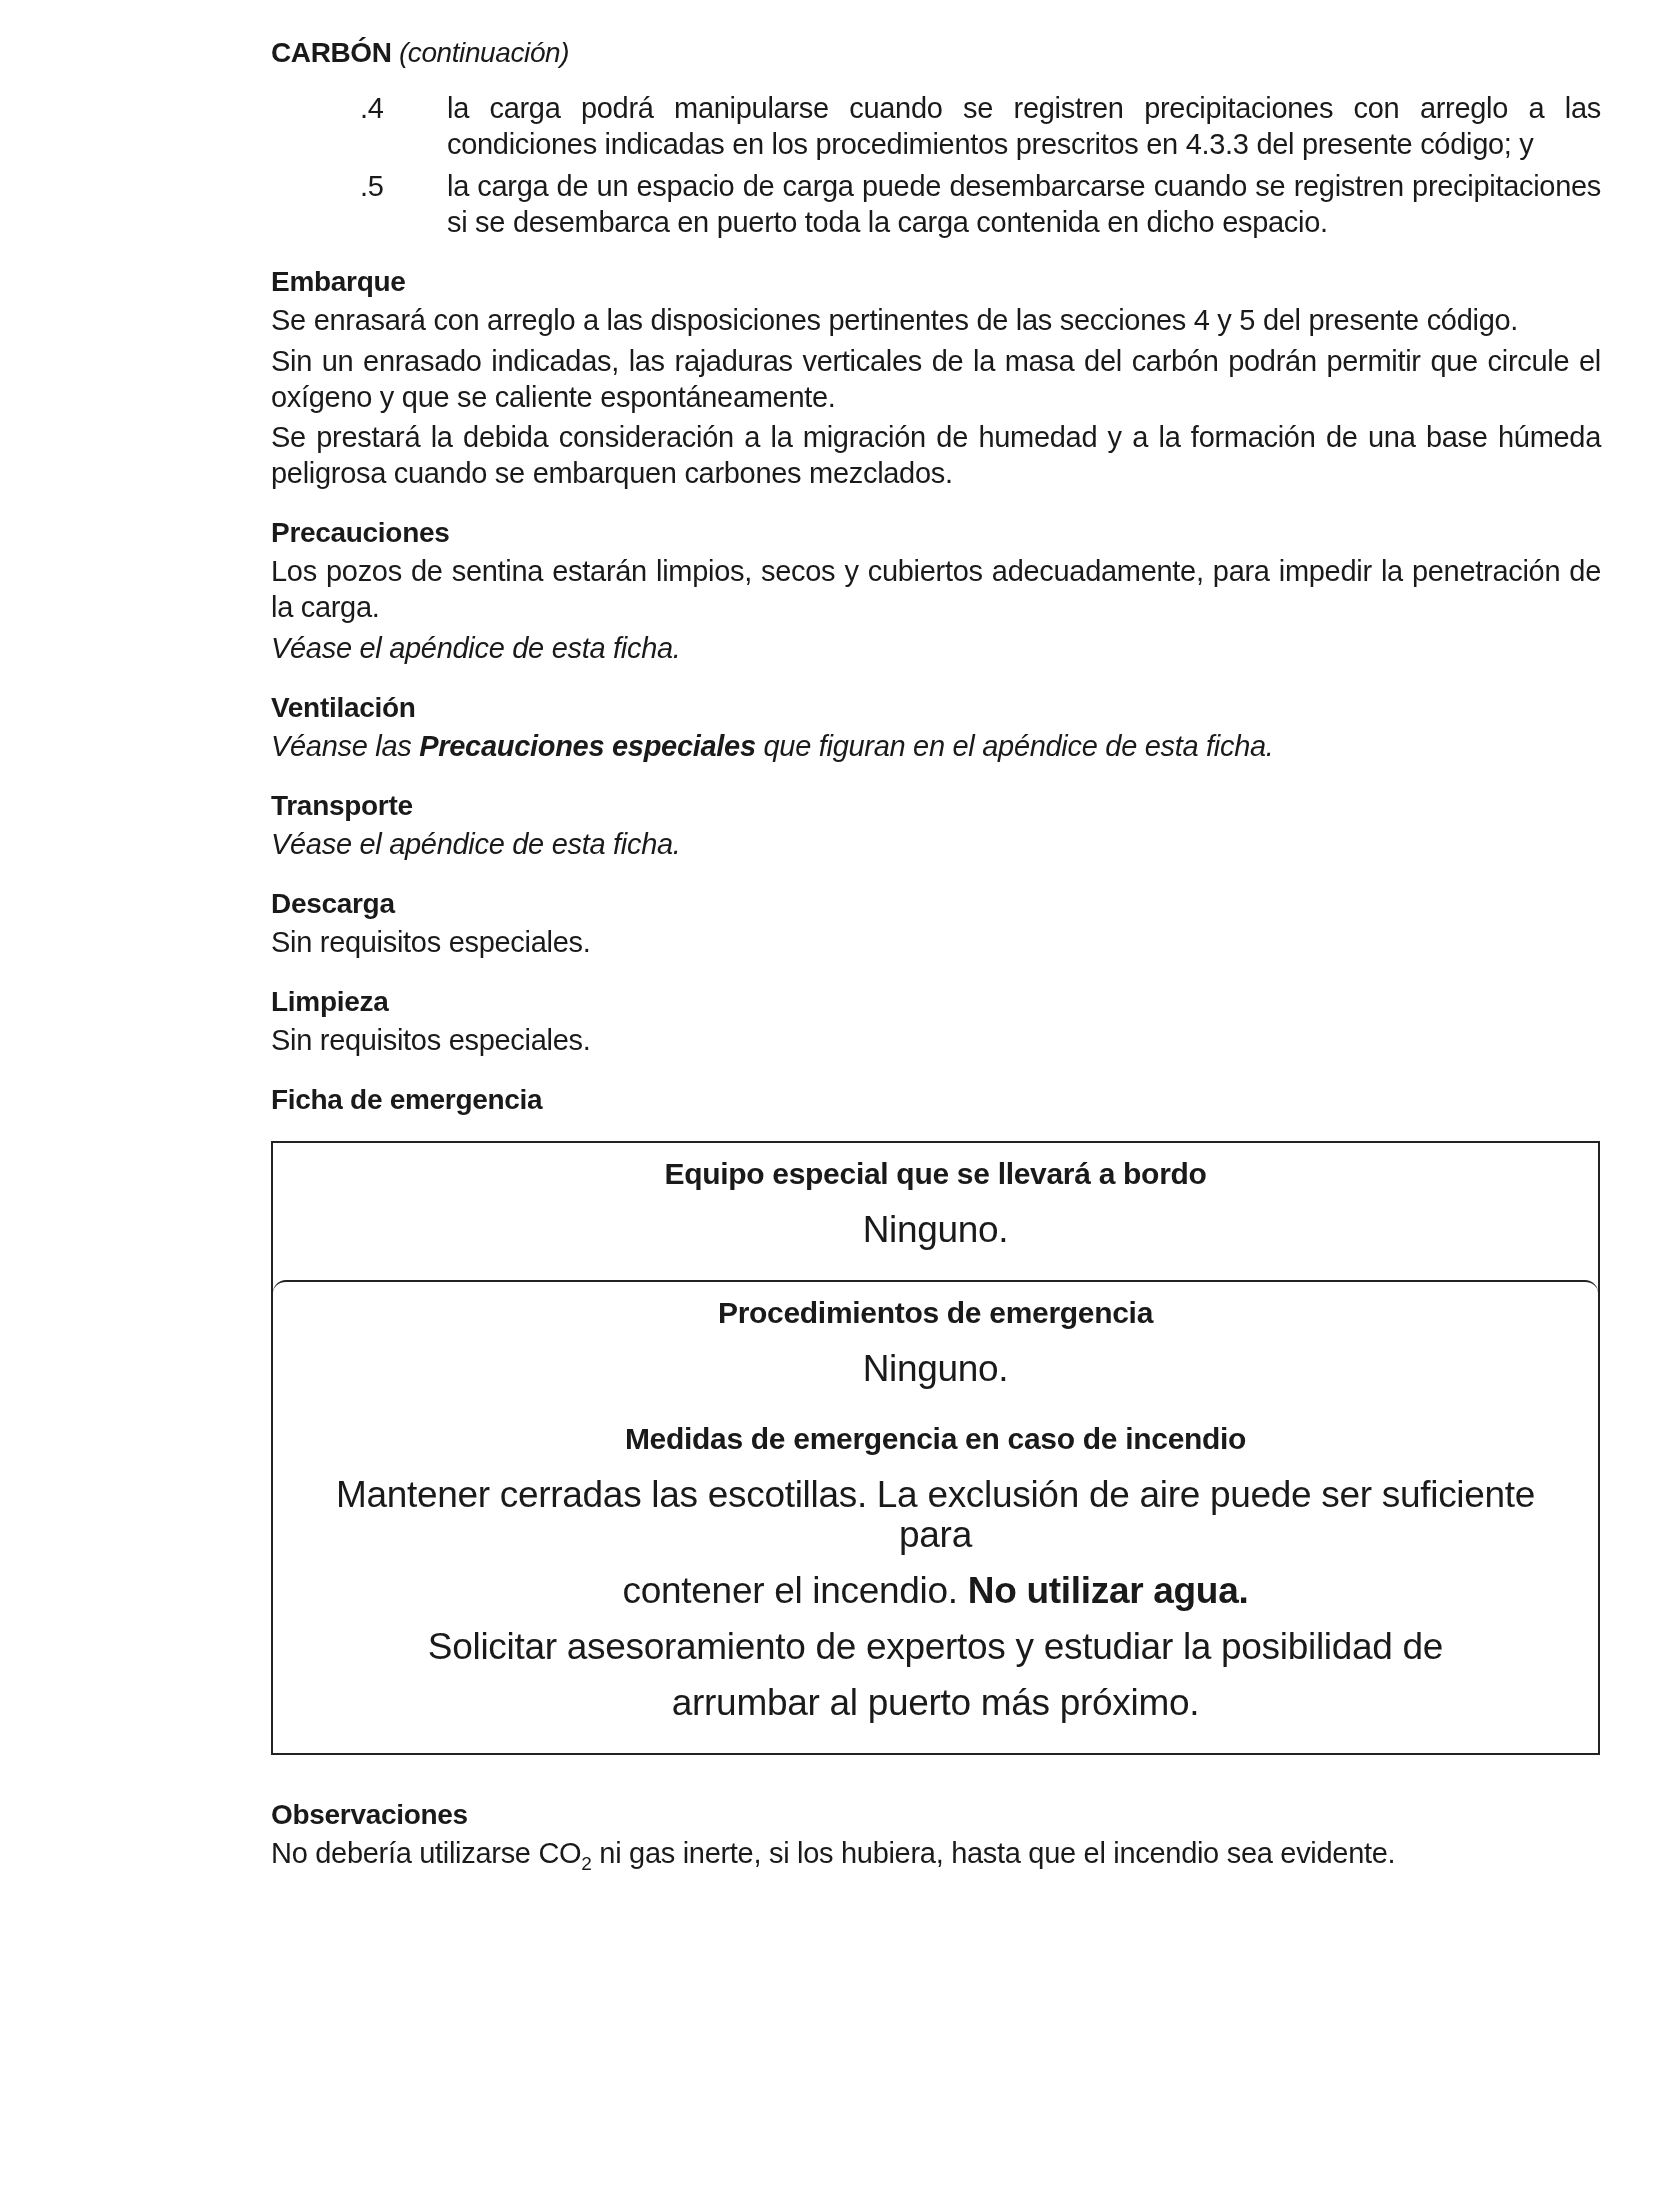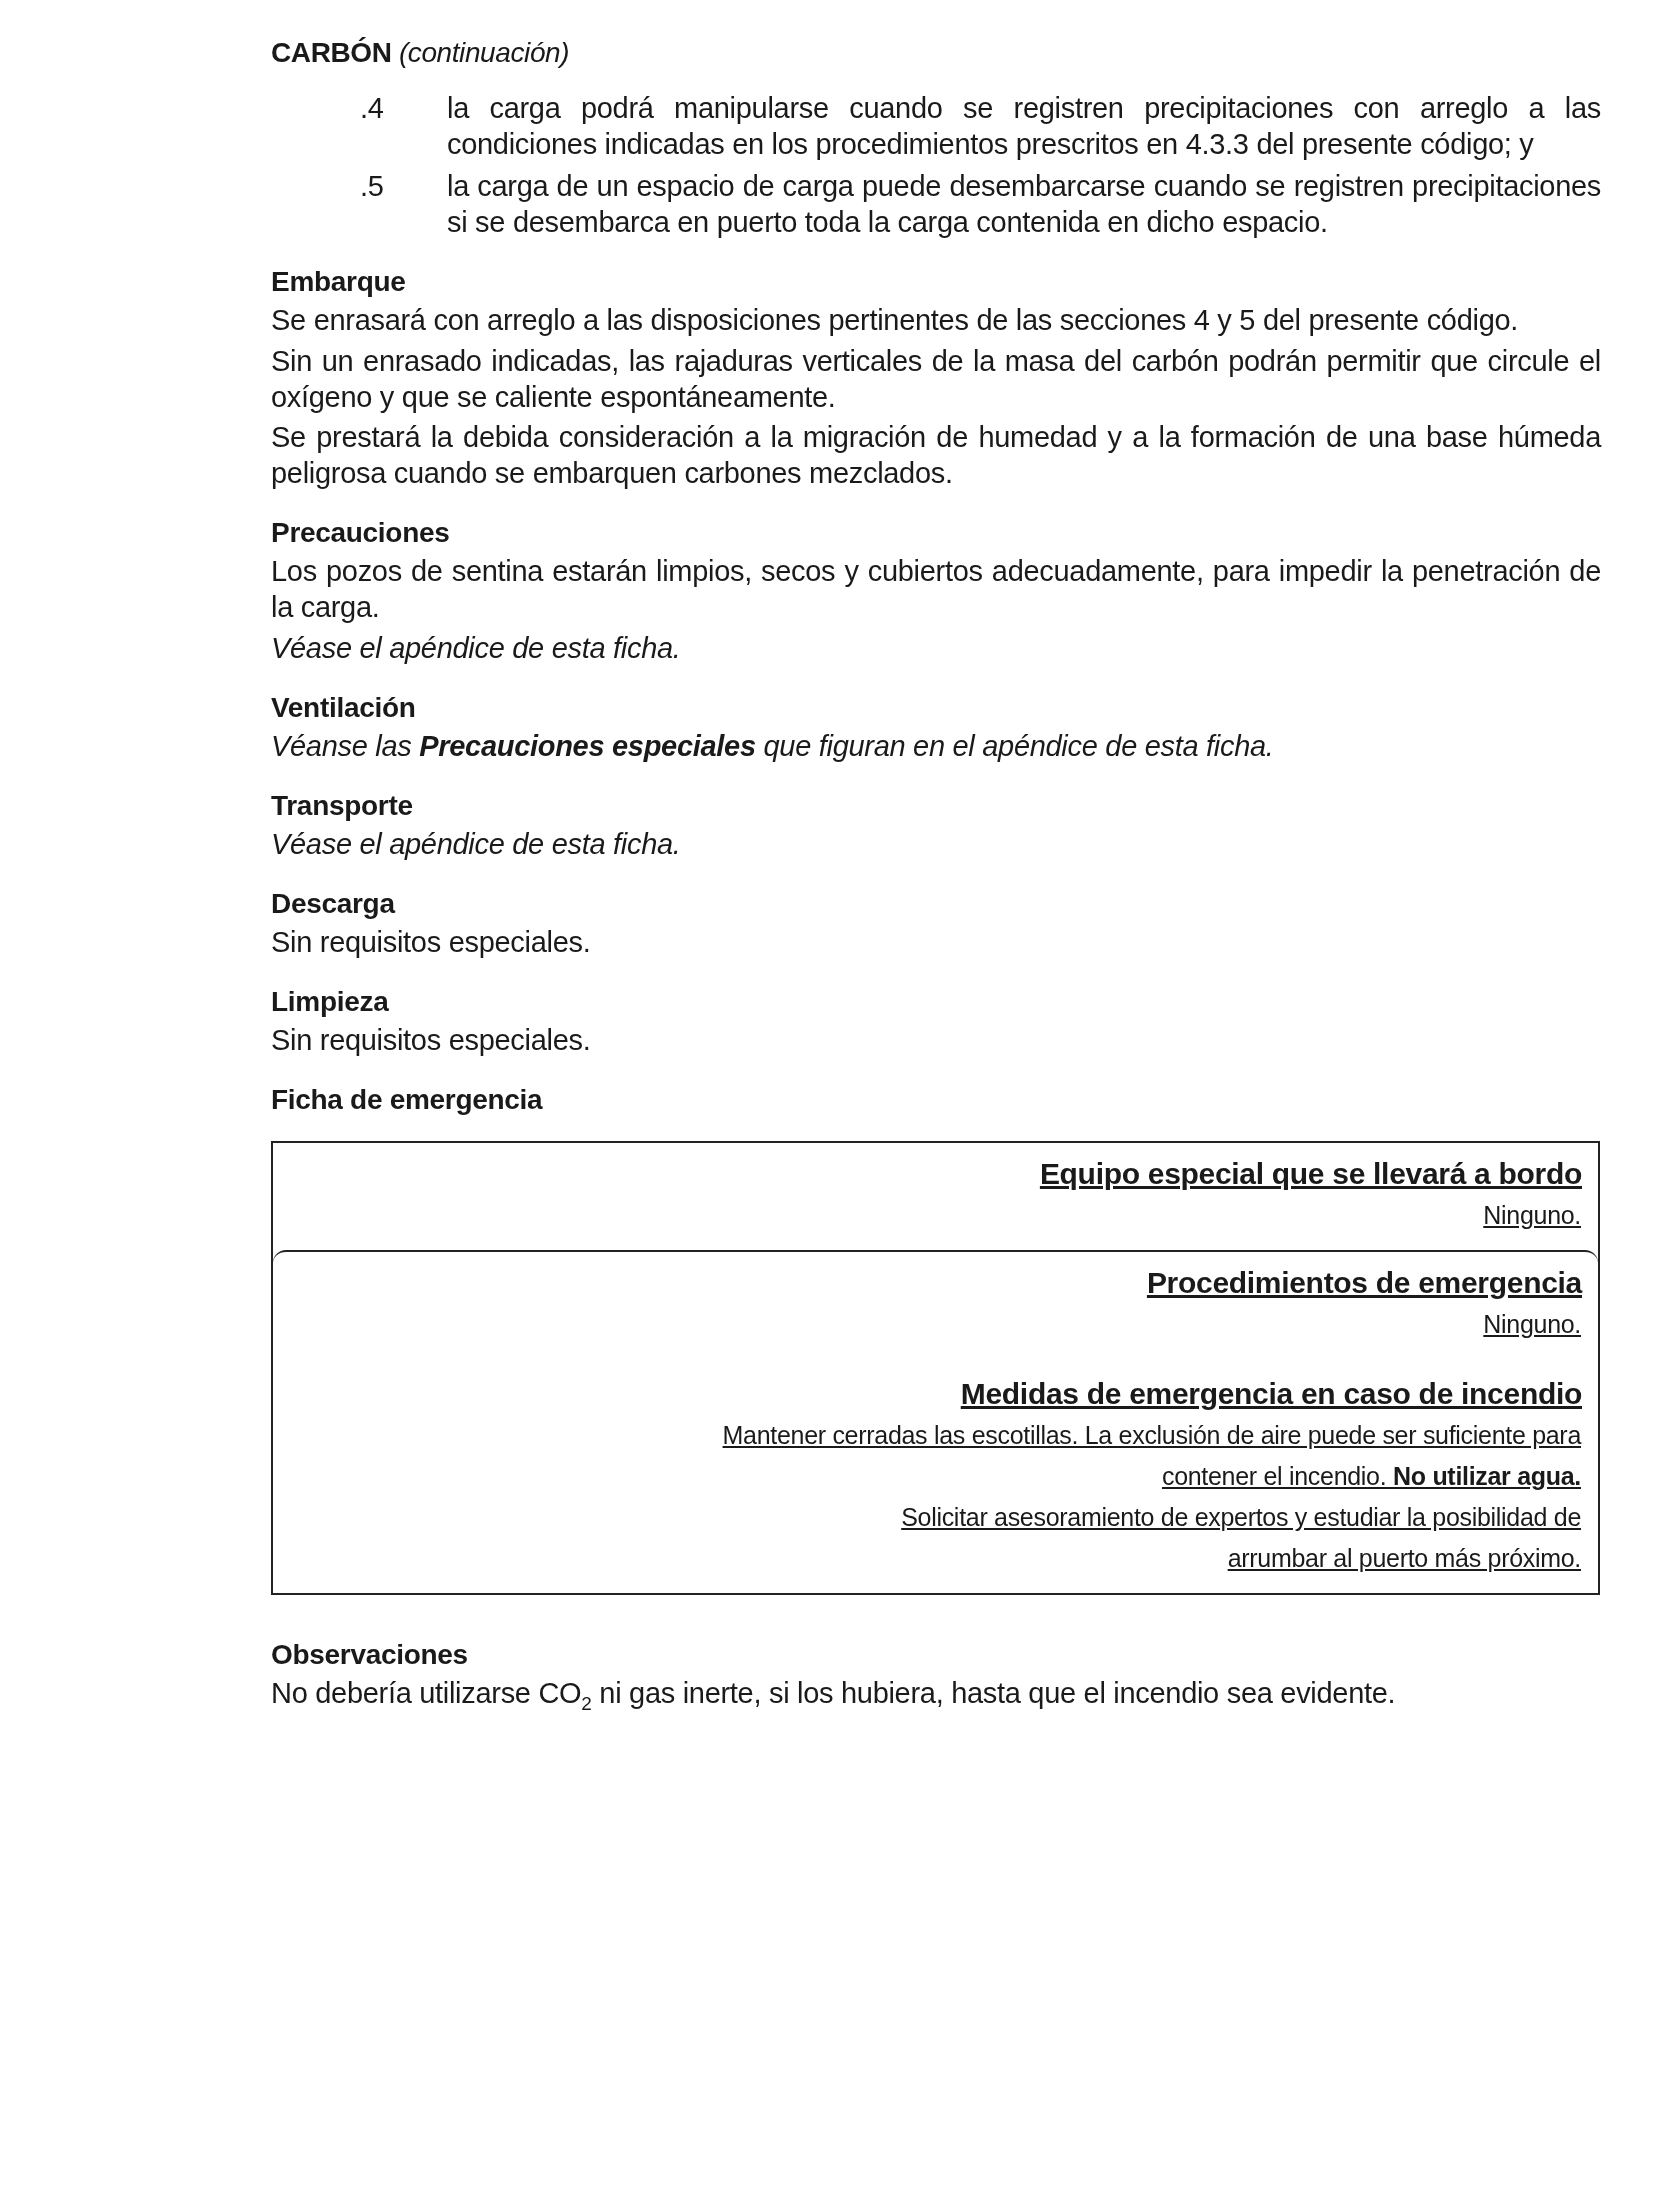--- a/index.html
+++ b/index.html
@@ -72,39 +72,38 @@
     }
     .bold {
       font-weight: bold;
     }
     .emergency-box {
       margin-top: 20.6px;
       border: 2.4px solid #222222;
       width: 1325px;
     }
     .box-cell {
-      text-align: right;
+      text-align: center;
       padding: 11px 16px 14.2px 16px;
-      text-decoration: underline;
     }
     .box-cell + .box-cell {
       border-top: 2.4px solid #222222;
       border-radius: 13px;
     }
     .box-heading {
       font-weight: bold;
       font-size: 30px;
       line-height: 40px;
       margin: 0;
       letter-spacing: -0.3px;
     }
     .box-text {
-      font-size: 25px;
+      font-size: 37px;
       line-height: 40px;
-      margin: 1px;
+      margin: 16px;
       letter-spacing: -0.3px;
     }
     .box-group {
       margin-bottom: 30px;
     }
     .box-group:last-child {
       margin-bottom: 0;
     }
     .observ {
       margin-top: 40px;

